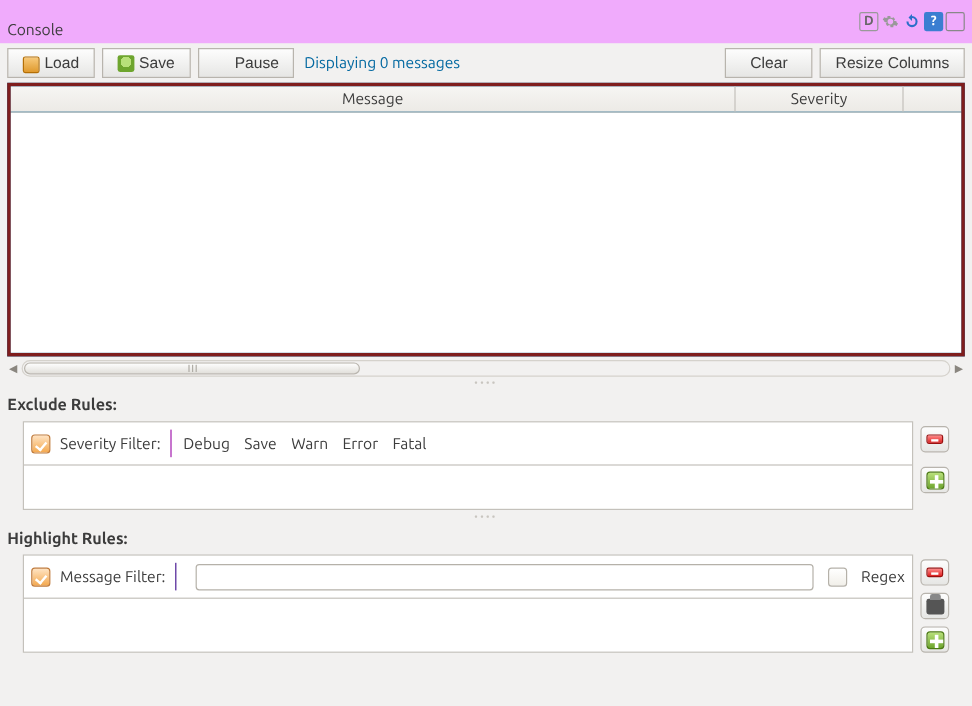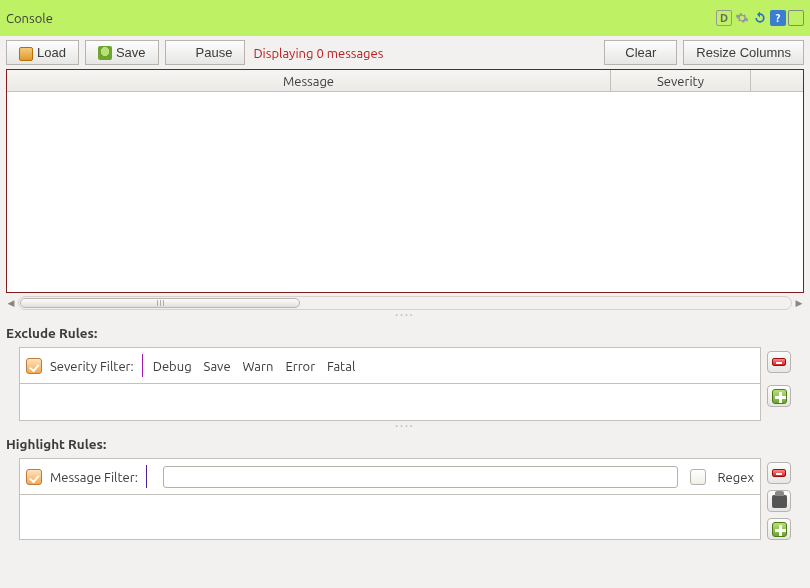--- a/index.html
+++ b/index.html
@@ -10,23 +10,22 @@
     color: #3c3c3c;
     background: #f2f1f0;
     width: 810px;
     height: 588px;
     overflow: hidden;
   }
   .titlebar {
     height: 22px;
     padding: 18px 6px;
     display: flex;
-    align-items: center;
     justify-content: space-between;
-    background: #bef264;
+    background: #f0abfc;
   }
   .title-right { display:flex; align-items:center; gap:2px; }
   .title-right .ticon {
     width:16px; height:16px; display:inline-flex; align-items:center; justify-content:center;
     border-radius:2px; font-size:11px;
   }
   .d-icon { border:1px solid #999; color:#666; font-weight:bold; width:14px; height:14px;}
   .gear-icon { color:#888; }
   .reload-icon { color:#2a6fc9; font-weight:bold; }
   .help-icon { background:#3b7ed1; color:#fff; border-radius:50%; font-weight:bold; width:15px; height:15px;}
@@ -58,25 +57,25 @@
   .save-icon {
     width:14px; height:14px; position:relative;
     background: radial-gradient(circle at 50% 40%, #b8e07a 40%, #6ea52e 41%);
     border-radius:2px;
   }
   .pause-icon {
     width:12px; height:12px;
     display:inline-flex; gap:2px;
   }
   .pause-icon span { width:3px; background:#8c8880; }
-  .status { color:#b91c1c; font-size:13px; padding-left:2px;}
+  .status { color:#0369a1; font-size:13px; padding-left:2px;}
 
   .table-area {
     margin:0 6px;
-    border:1px solid #7f1d1d;
+    border:3px solid #7f1d1d;
     background:#0369a1;
   }
   .thead {
     display:flex;
     background:linear-gradient(#f6f5f3,#eceae6);
     border-bottom:1px solid #c4c1bb;
     height:22px;
   }
   .th {
     border-right:1px solid #c4c1bb;

